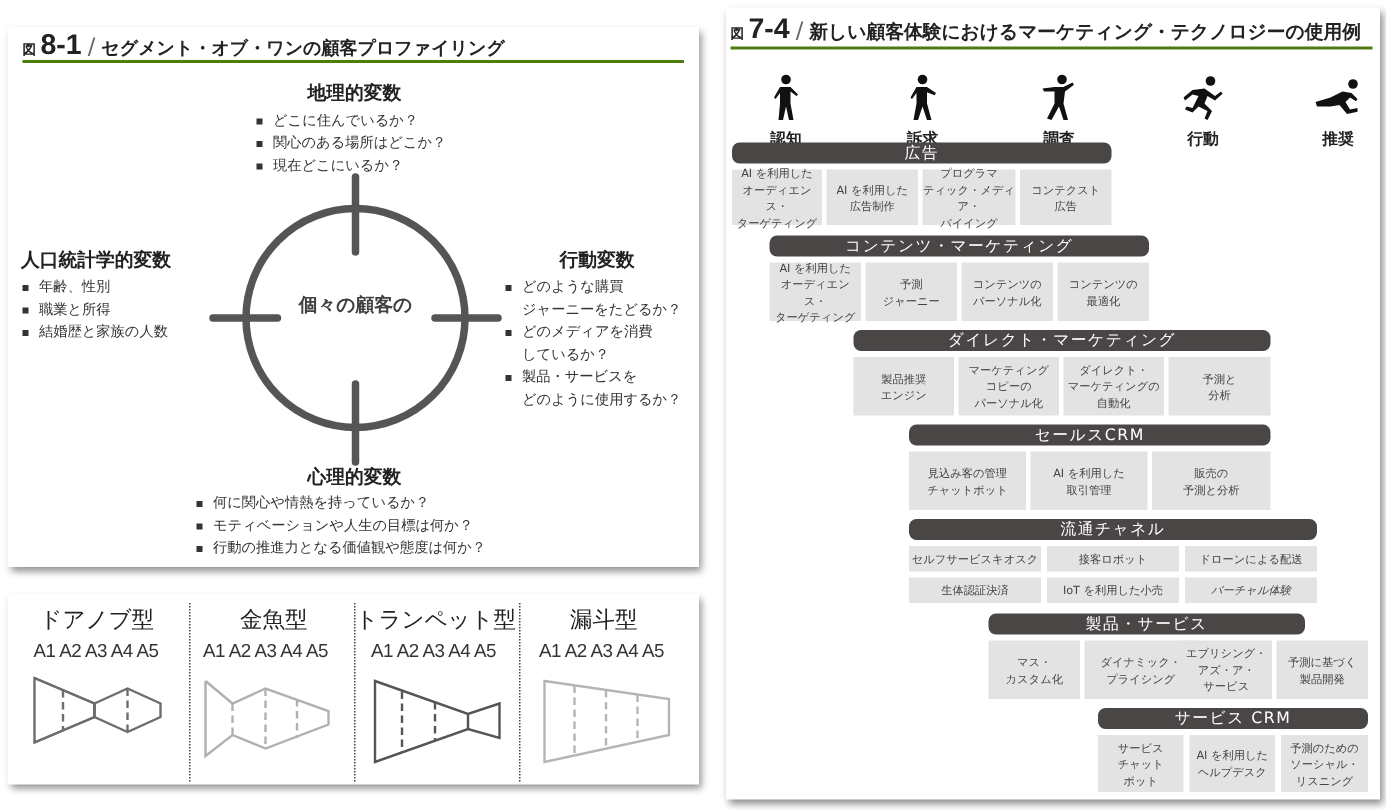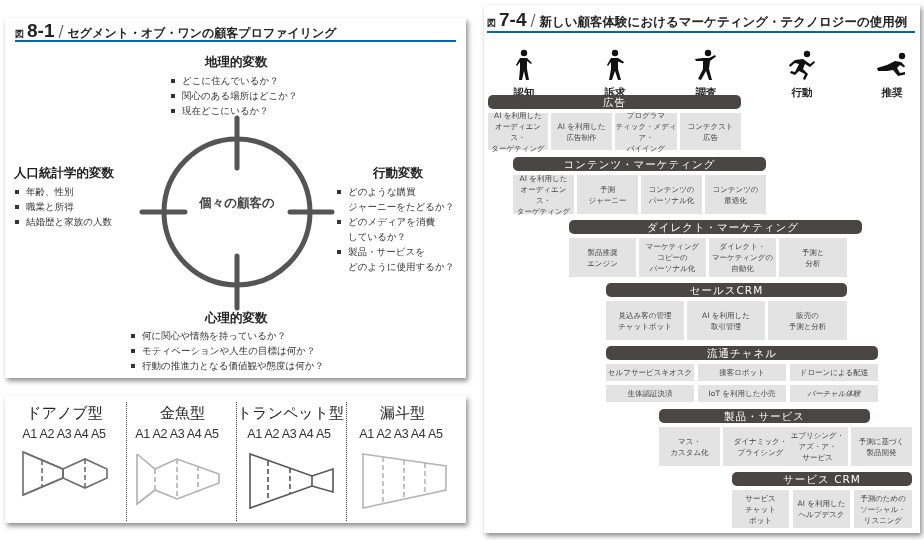--- a/index.html
+++ b/index.html
@@ -1,19 +1,19 @@
 <!DOCTYPE html>
 <html><head>
 <meta charset="utf-8">
 <style>
   html, body { margin:0; padding:0; }
   body { width:924px; height:540px; background:#ffffff; position:relative; overflow:hidden;
          font-family:"DejaVu Sans", "Liberation Sans", sans-serif; color:#333; }
   .panel { position:absolute; background:#fff; box-shadow: 2px 3px 5px rgba(0,0,0,0.45); }
-  .fig-title { position:absolute; left:10px; right:10px; top:2px; height:20px; border-bottom:2px solid #0369a1;
+  .fig-title { position:absolute; left:10px; right:10px; top:2px; height:20px; border-bottom:2px solid #4d7c0f;
                font-size:12px; font-weight:bold; color:#222; white-space:nowrap; }
   .fig-title .zu { font-size:9px; font-weight:bold; margin-right:3px; }
   .fig-title .num { font-size:19px; font-weight:bold; font-family:"Liberation Sans", sans-serif; }
   .fig-title .slash { font-weight:normal; color:#666; margin:0 4px; font-size:15px; }
   .abs { position:absolute; }
   .sec-head { font-weight:bold; font-size:12.5px; color:#222; }
   ul.bl { list-style:none; margin:0; padding:0; font-size:9.5px; color:#333; line-height:15px; }
   ul.bl li { position:relative; padding-left:12px; white-space:nowrap; }
   ul.bl li::before { content:""; position:absolute; left:1px; top:6px; width:4px; height:4px; background:#333; }
   .persona { position:absolute; left:180px; top:190px; width:114px; text-align:center; font-size:12.5px;
@@ -204,21 +204,21 @@
   <div class="box" style="left:29px;top:170px;width:61px;height:39px;">AI を利用した
 オーディエンス・
 ターゲティング</div>
   <div class="box" style="left:93px;top:170px;width:61px;height:39px;">予測
 ジャーニー</div>
   <div class="box" style="left:157px;top:170px;width:61px;height:39px;">コンテンツの
 パーソナル化</div>
   <div class="box" style="left:221px;top:170px;width:61px;height:39px;">コンテンツの
 最適化</div>
 
-  <div class="bar" style="left:85px;top:215px;width:278px;padding-left:15px;">ダイレクト・マーケティング</div>
+  <div class="bar" style="left:85px;top:215px;width:278px;">ダイレクト・マーケティング</div>
   <div class="box" style="left:85px;top:233px;width:67px;height:39px;">製品推奨
 エンジン</div>
   <div class="box" style="left:155px;top:233px;width:67px;height:39px;">マーケティング
 コピーの
 パーソナル化</div>
   <div class="box" style="left:225px;top:233px;width:67px;height:39px;">ダイレクト・
 マーケティングの
 自動化</div>
   <div class="box" style="left:295px;top:233px;width:68px;height:39px;">予測と
 分析</div>

